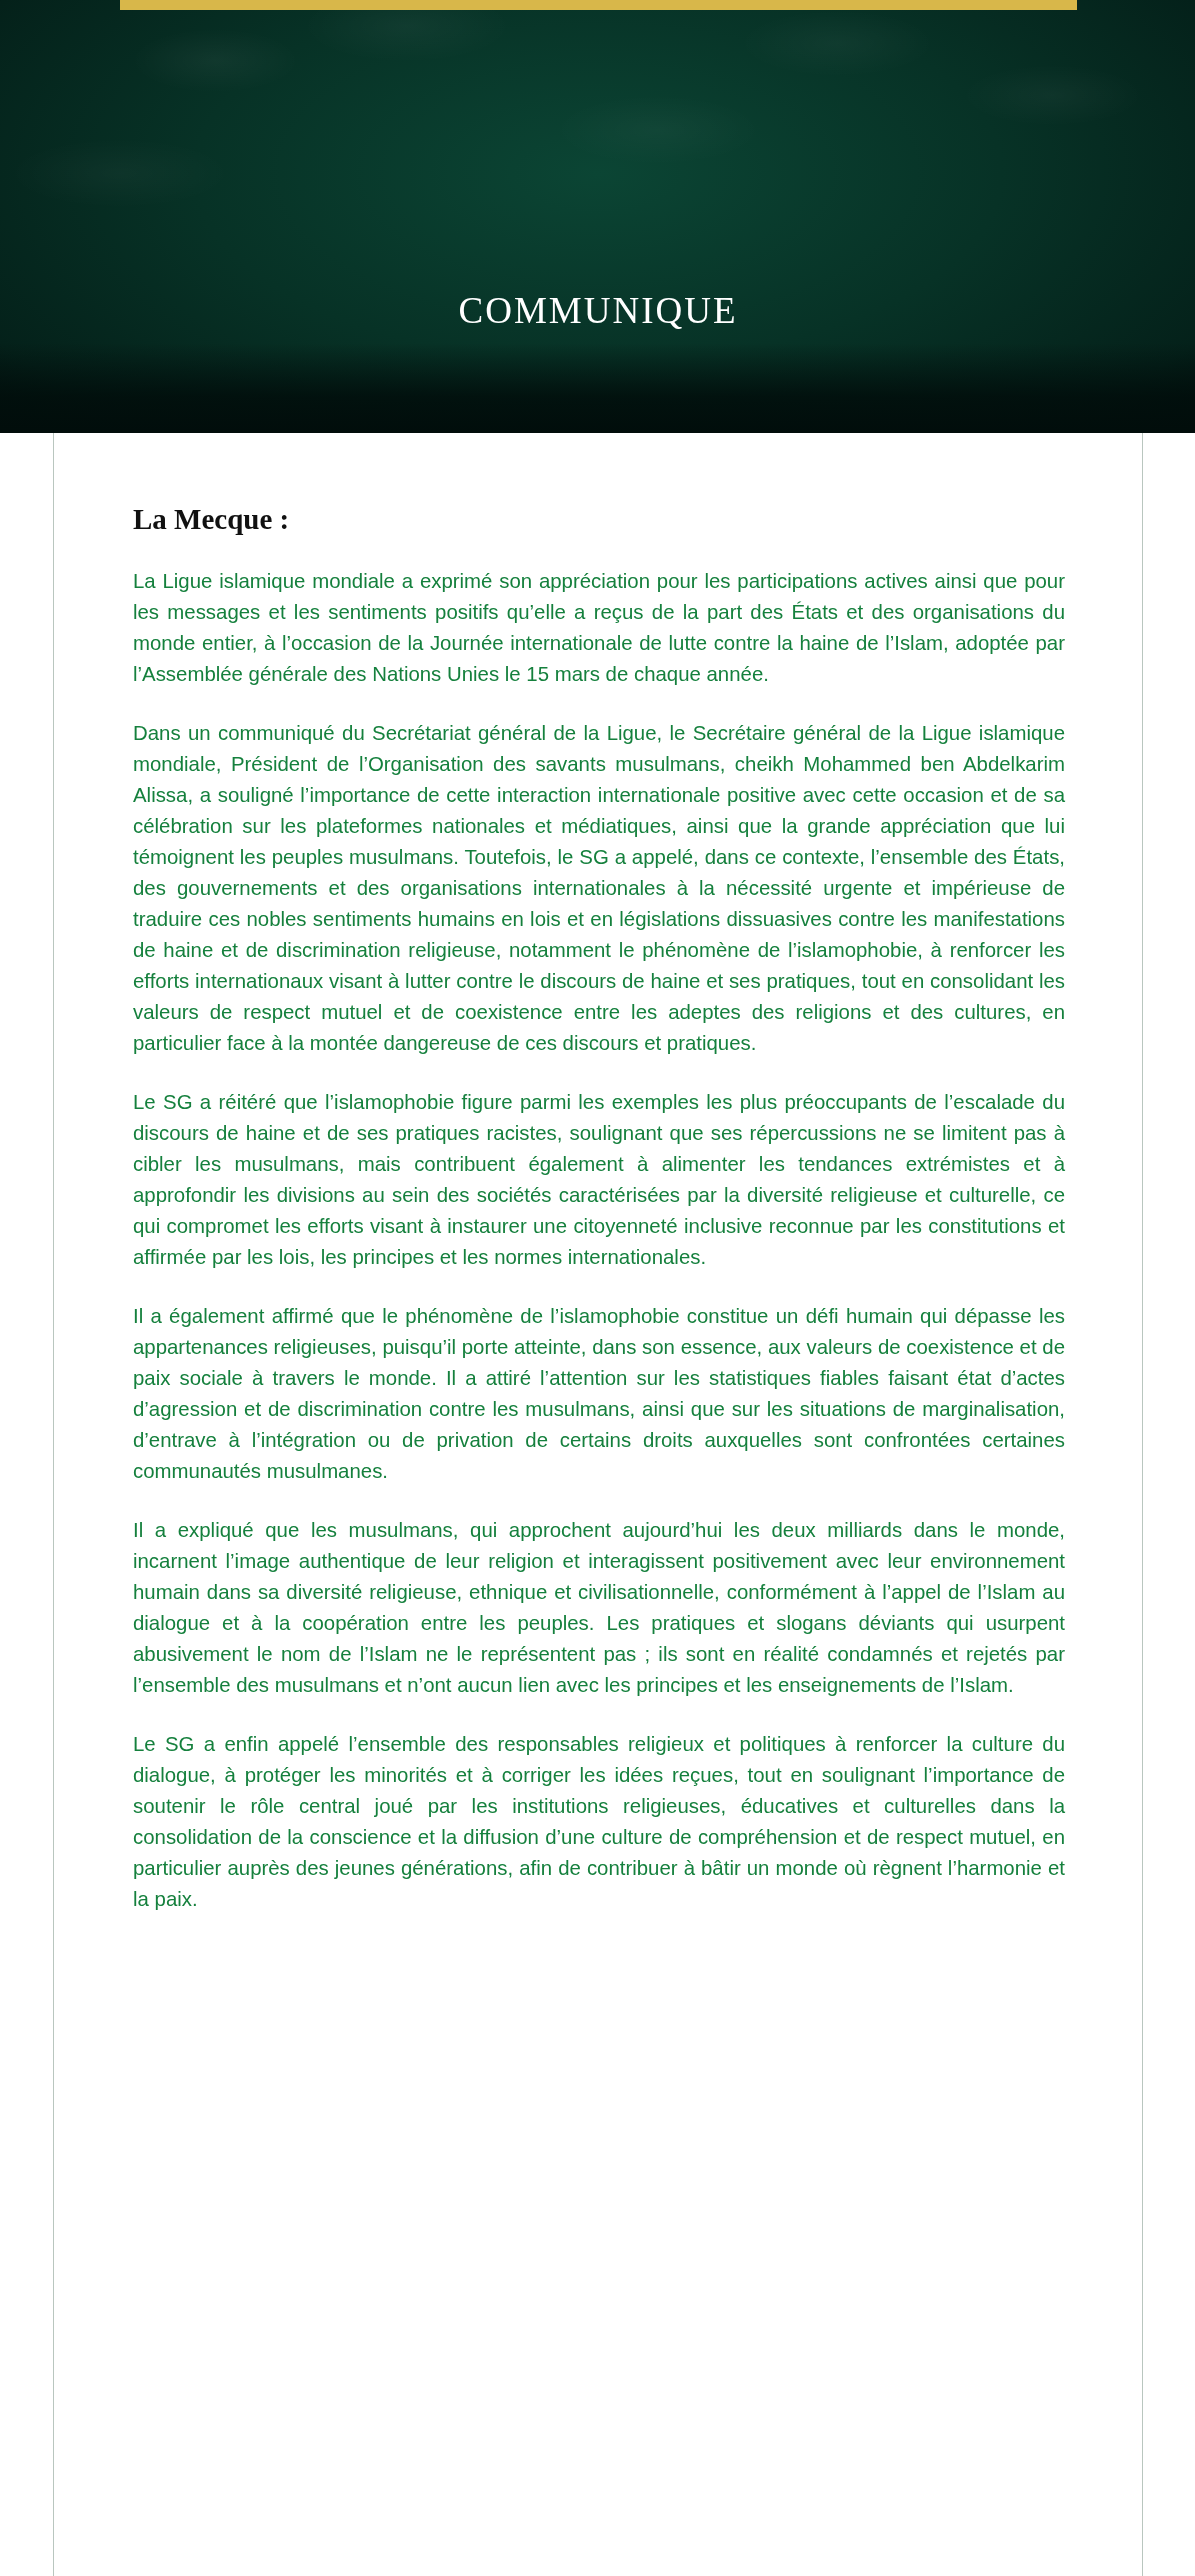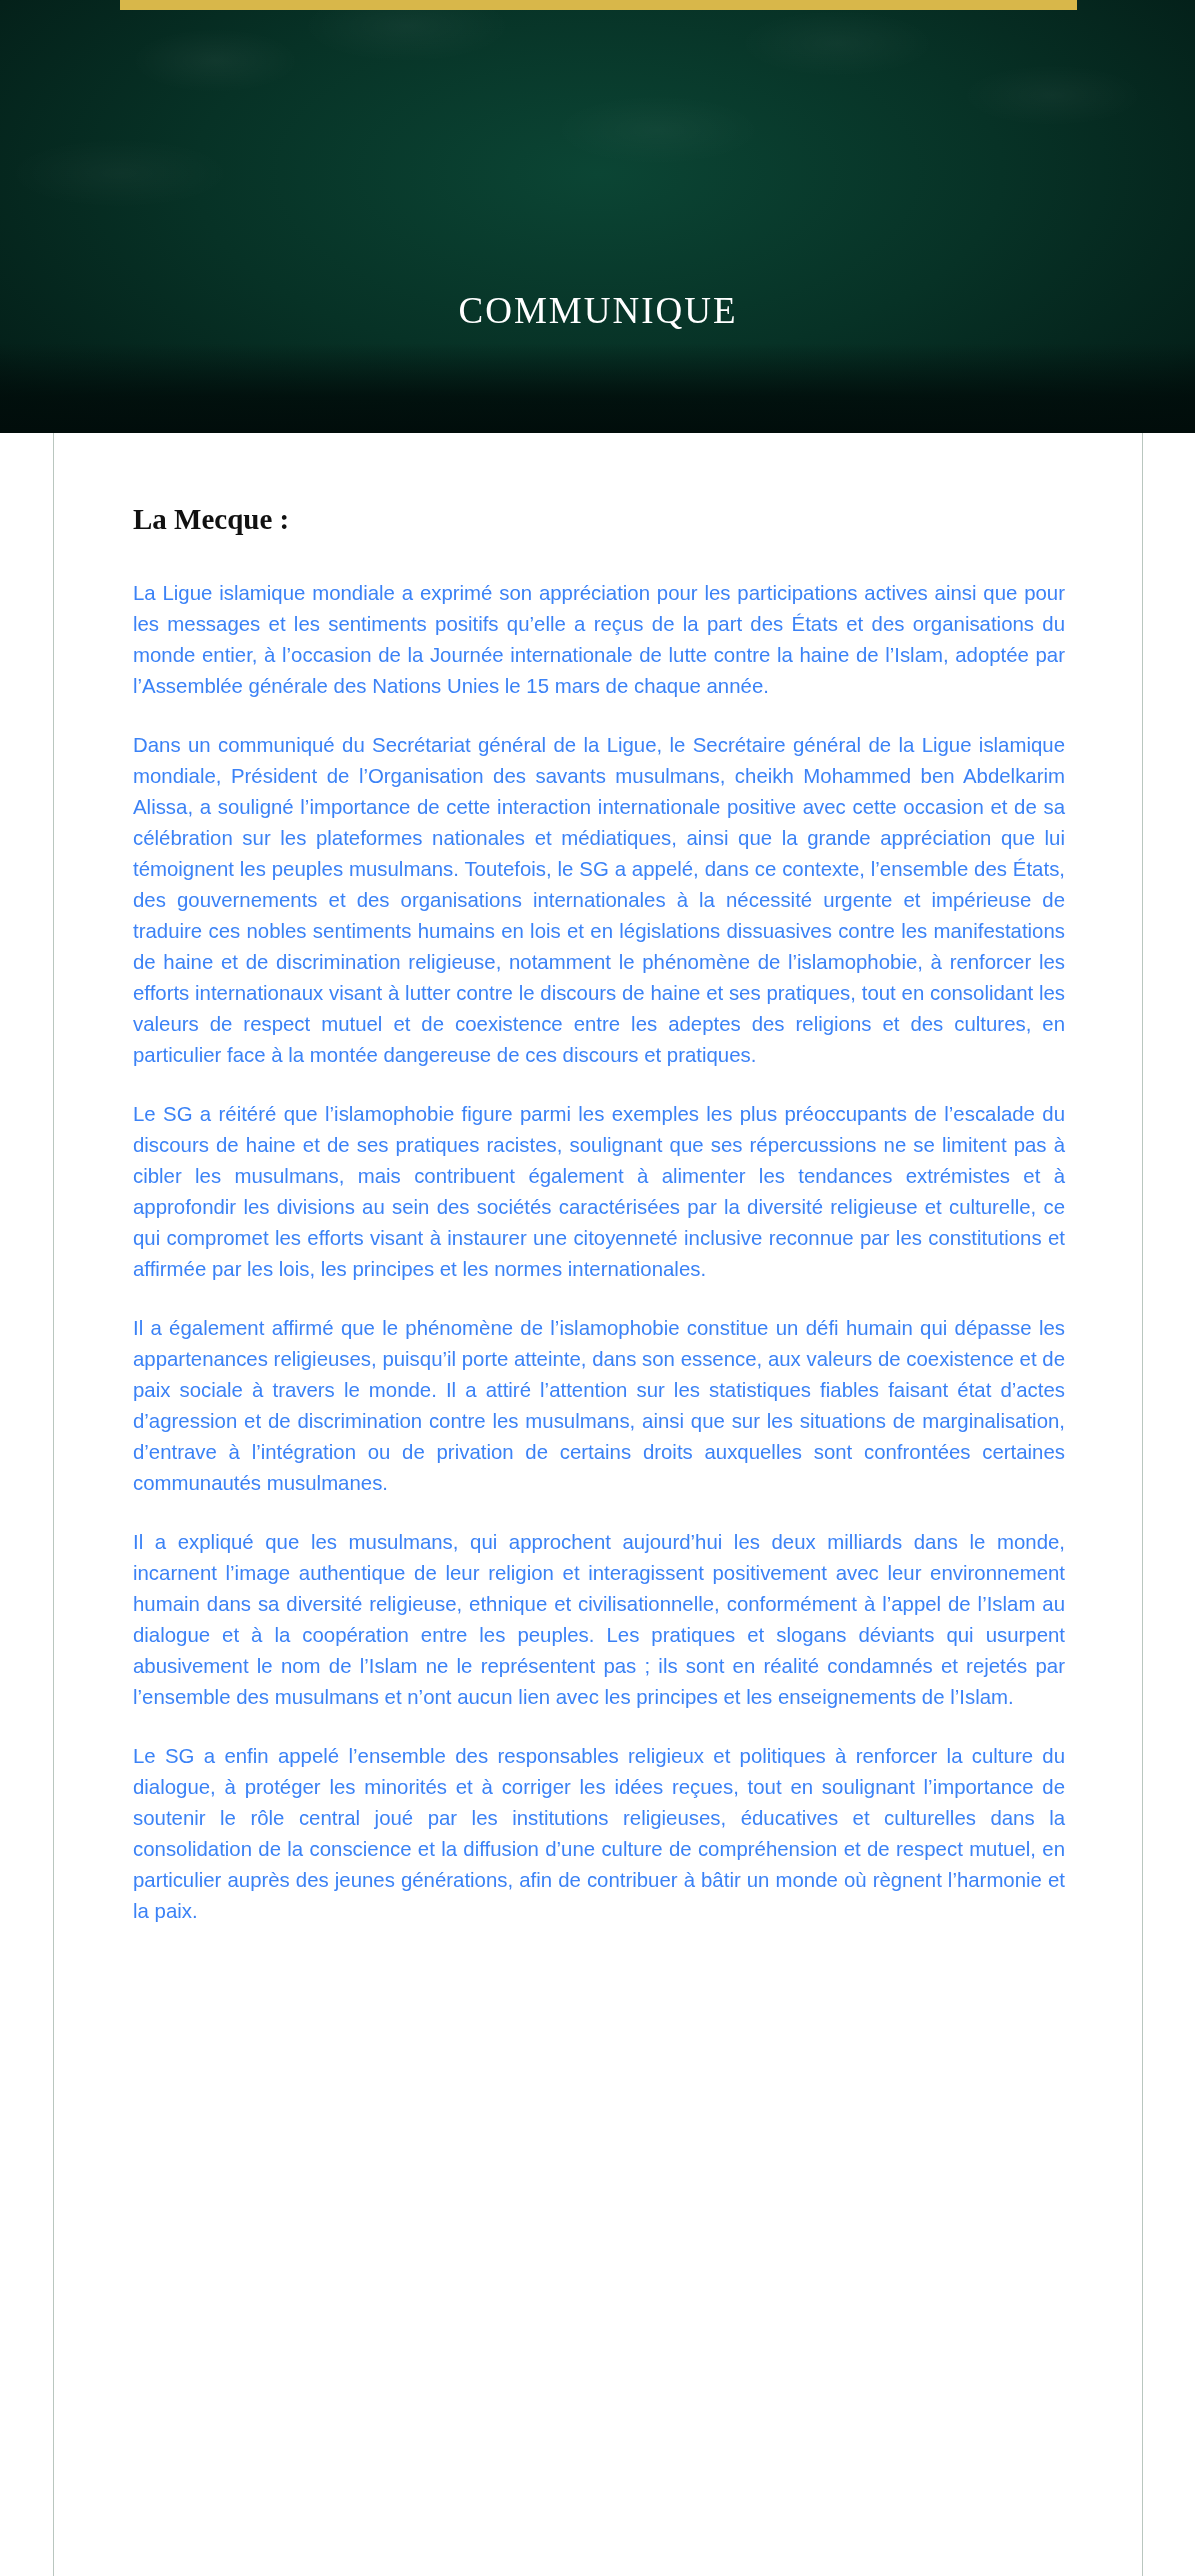--- a/index.html
+++ b/index.html
@@ -99,27 +99,27 @@
     top: 70px;
     left: 133px;
     width: 932px;
   }
 
   .doc-city {
     font-family: "Liberation Serif", serif;
     font-weight: bold;
     font-size: 29px;
     color: #111111;
-    margin: 0 0 42px 0;
+    margin: 0 0 30px 0;
   }
 
   .para {
     font-size: 20.4px;
     line-height: 31px;
-    color: #3b82f6;
+    color: #15803d;
     text-align: justify;
     text-justify: inter-word;
     margin: 0 0 28px 0;
   }
   .para:last-child { margin-bottom: 0; }
 </style>
 </head>
 <body>
 
 <div class="page">

